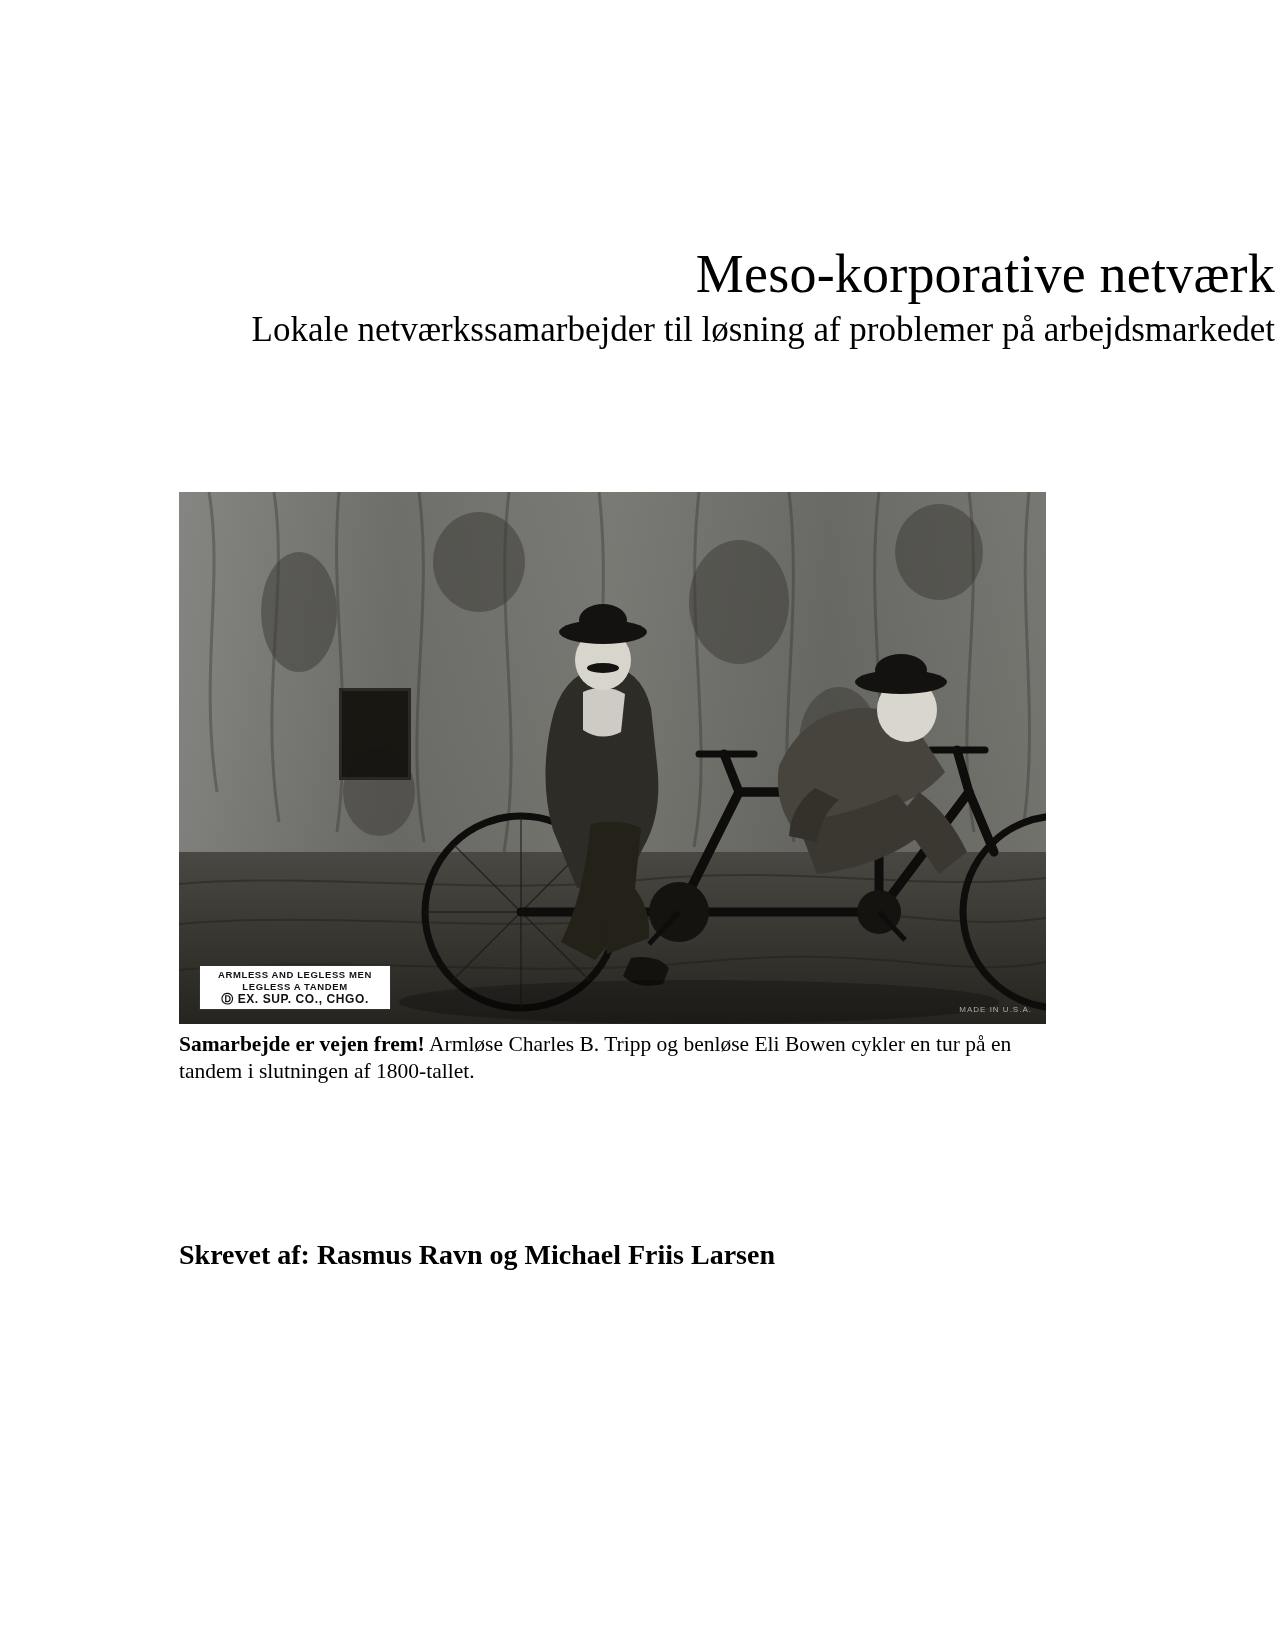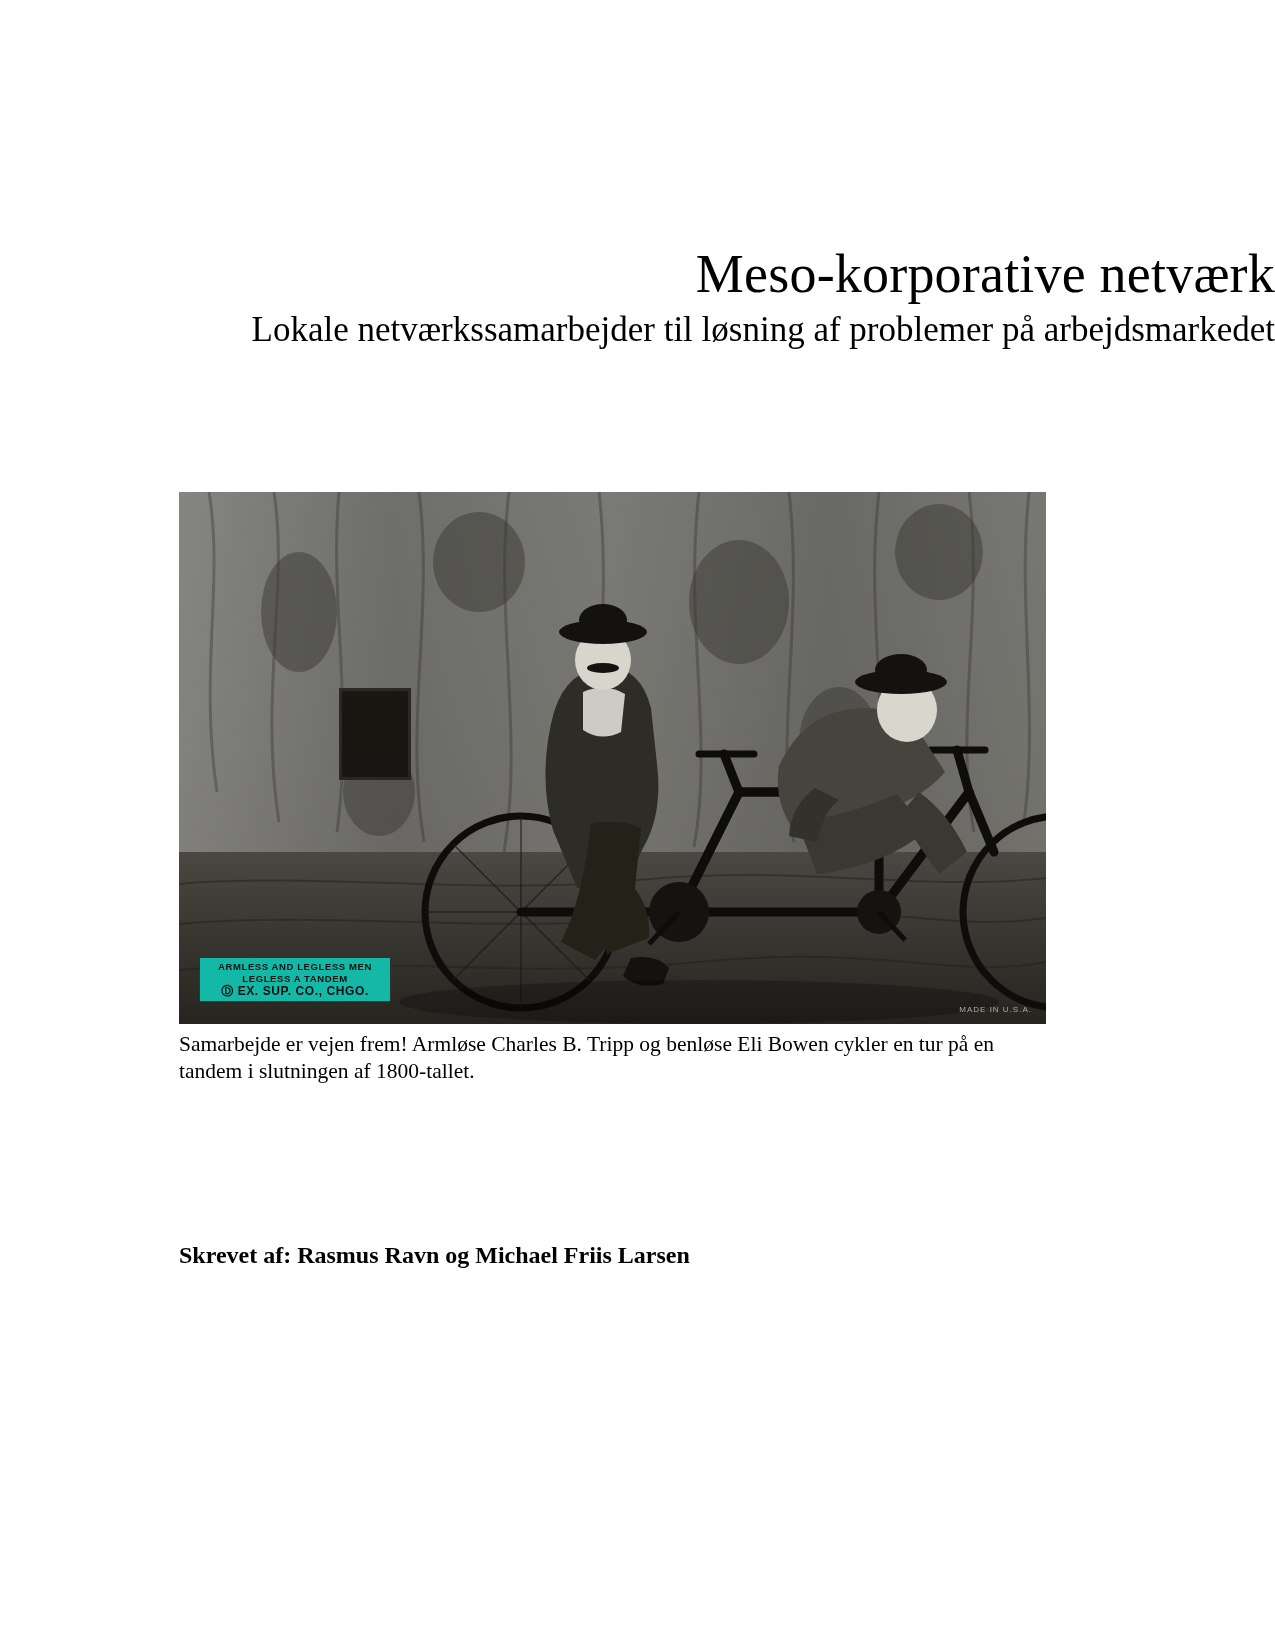--- a/index.html
+++ b/index.html
@@ -67,38 +67,38 @@
 
   .caption {
     width: 845px;
     margin-top: 7px;
     font-family: "Liberation Serif", serif;
     font-size: 21.5px;
     line-height: 27px;
     text-align: left;
   }
   .caption b {
-    font-weight: 400;
+    font-weight: 700;
   }
 
   .byline {
     position: absolute;
     left: 179px;
     top: 1240px;
     font-family: "Liberation Serif", serif;
-    font-size: 24px;
+    font-size: 28px;
     font-weight: 700;
     line-height: 30px;
   }
 
   .photo-label {
     position: absolute;
     left: 20px;
-    bottom: 22px;
-    background: #14b8a6;
+    bottom: 14px;
+    background: #ffffff;
     border: 1px solid #333;
     padding: 3px 6px 4px 6px;
     font-family: "Liberation Sans", sans-serif;
     font-size: 9.5px;
     letter-spacing: 0.6px;
     line-height: 12px;
     color: #111;
     text-align: center;
     width: 178px;
   }

